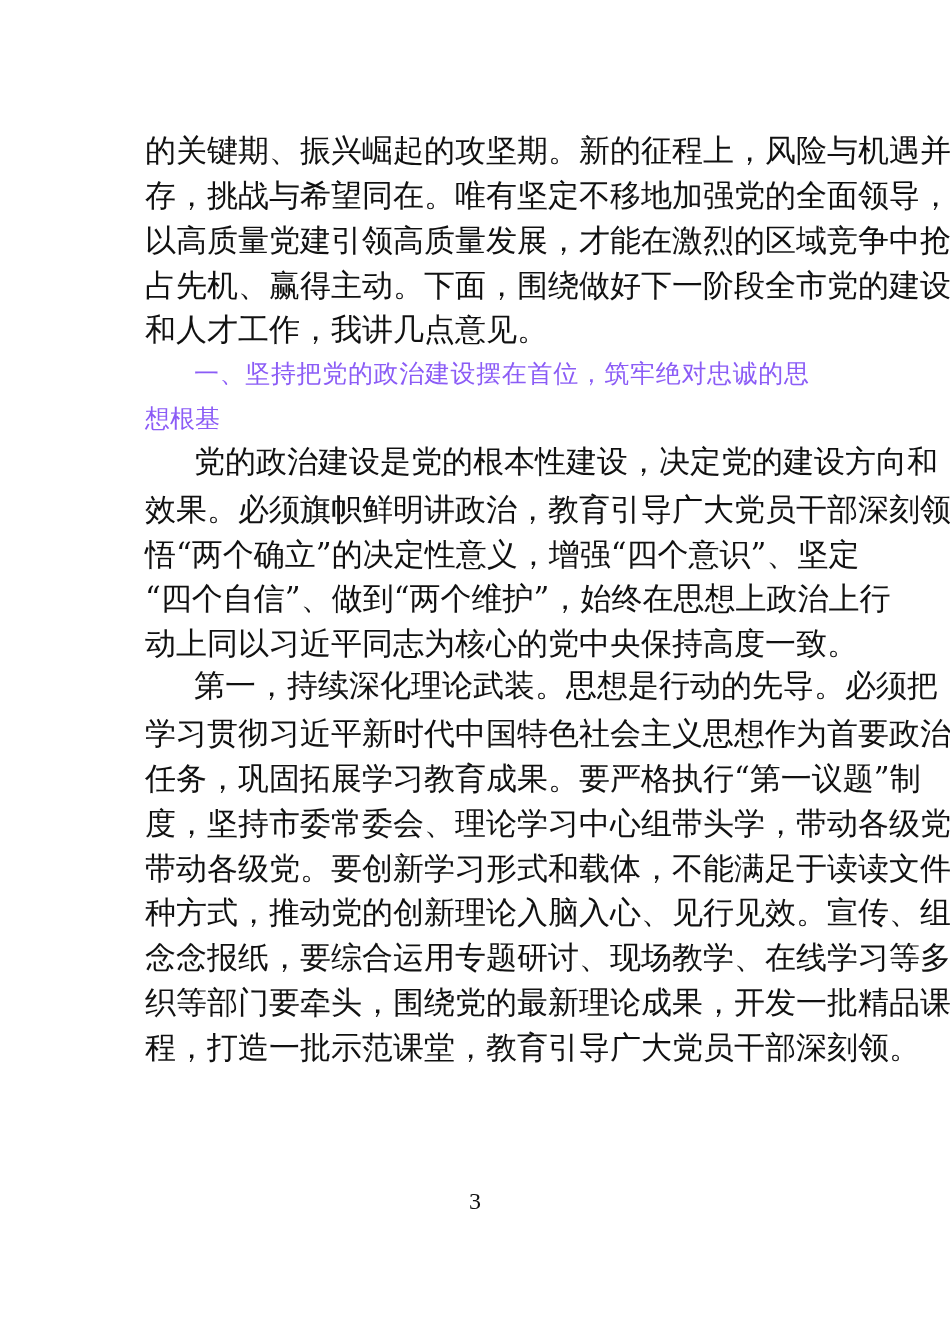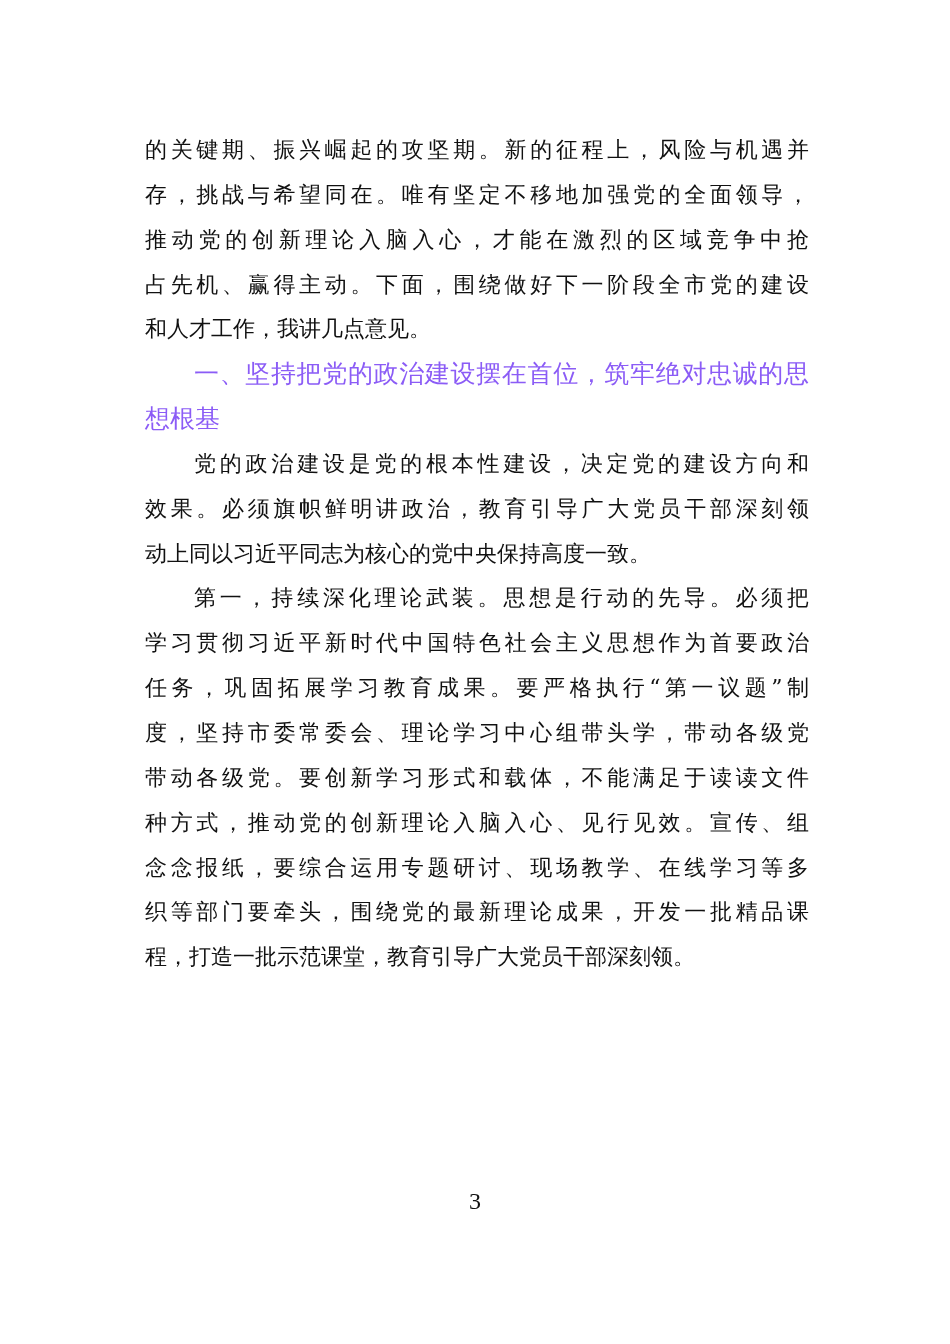--- a/index.html
+++ b/index.html
@@ -24,34 +24,35 @@
     }
     .content {
       position: absolute;
       left: 145px;
       top: 128px;
       width: 664px;
     }
     .line {
       height: 44.85px;
       line-height: 44.85px;
-      font-size: 22px;
+      font-size: 31px;
       white-space: nowrap;
       text-align: justify;
       text-align-last: justify;
       font-family: "DejaVu Serif", "Liberation Serif", serif;
       font-weight: 300;
       letter-spacing: 0;
       overflow: visible;
     }
     .line.last {
       text-align-last: left;
     }
     .line.indent {
       padding-left: 49px;
+      font-family: Liberation Mono, monospace;
     }
     .heading .line {
       font-family: "DejaVu Sans", "Liberation Sans", sans-serif;
       font-weight: normal;
       font-size: 25px;
       color: #8b5cf6;
     }
     .page-number {
       position: absolute;
       left: 0;
@@ -65,33 +66,35 @@
   </style>
 </head>
 <body>
 
 <div class="page">
   <div class="content">
 
     <div class="paragraph">
       <div class="line">的关键期、振兴崛起的攻坚期。新的征程上，风险与机遇并</div>
       <div class="line">存，挑战与希望同在。唯有坚定不移地加强党的全面领导，</div>
-      <div class="line">推动党的创新理论入脑入心，才能在激烈的区域竞争中抢</div>
+      <div class="line">以高质量党建引领高质量发展，才能在激烈的区域竞争中抢</div>
       <div class="line">占先机、赢得主动。下面，围绕做好下一阶段全市党的建设</div>
       <div class="line last">和人才工作，我讲几点意见。</div>
     </div>
 
     <div class="paragraph heading">
       <div class="line indent">一、坚持把党的政治建设摆在首位，筑牢绝对忠诚的思</div>
       <div class="line last">想根基</div>
     </div>
 
     <div class="paragraph">
       <div class="line indent">党的政治建设是党的根本性建设，决定党的建设方向和</div>
       <div class="line">效果。必须旗帜鲜明讲政治，教育引导广大党员干部深刻领</div>
+      <div class="line">悟“两个确立”的决定性意义，增强“四个意识”、坚定</div>
+      <div class="line">“四个自信”、做到“两个维护”，始终在思想上政治上行</div>
       <div class="line last">动上同以习近平同志为核心的党中央保持高度一致。</div>
     </div>
 
     <div class="paragraph">
       <div class="line indent">第一，持续深化理论武装。思想是行动的先导。必须把</div>
       <div class="line">学习贯彻习近平新时代中国特色社会主义思想作为首要政治</div>
       <div class="line">任务，巩固拓展学习教育成果。要严格执行“第一议题”制</div>
       <div class="line">度，坚持市委常委会、理论学习中心组带头学，带动各级党</div>
       <div class="line">带动各级党。要创新学习形式和载体，不能满足于读读文件</div>
       <div class="line">种方式，推动党的创新理论入脑入心、见行见效。宣传、组</div>

